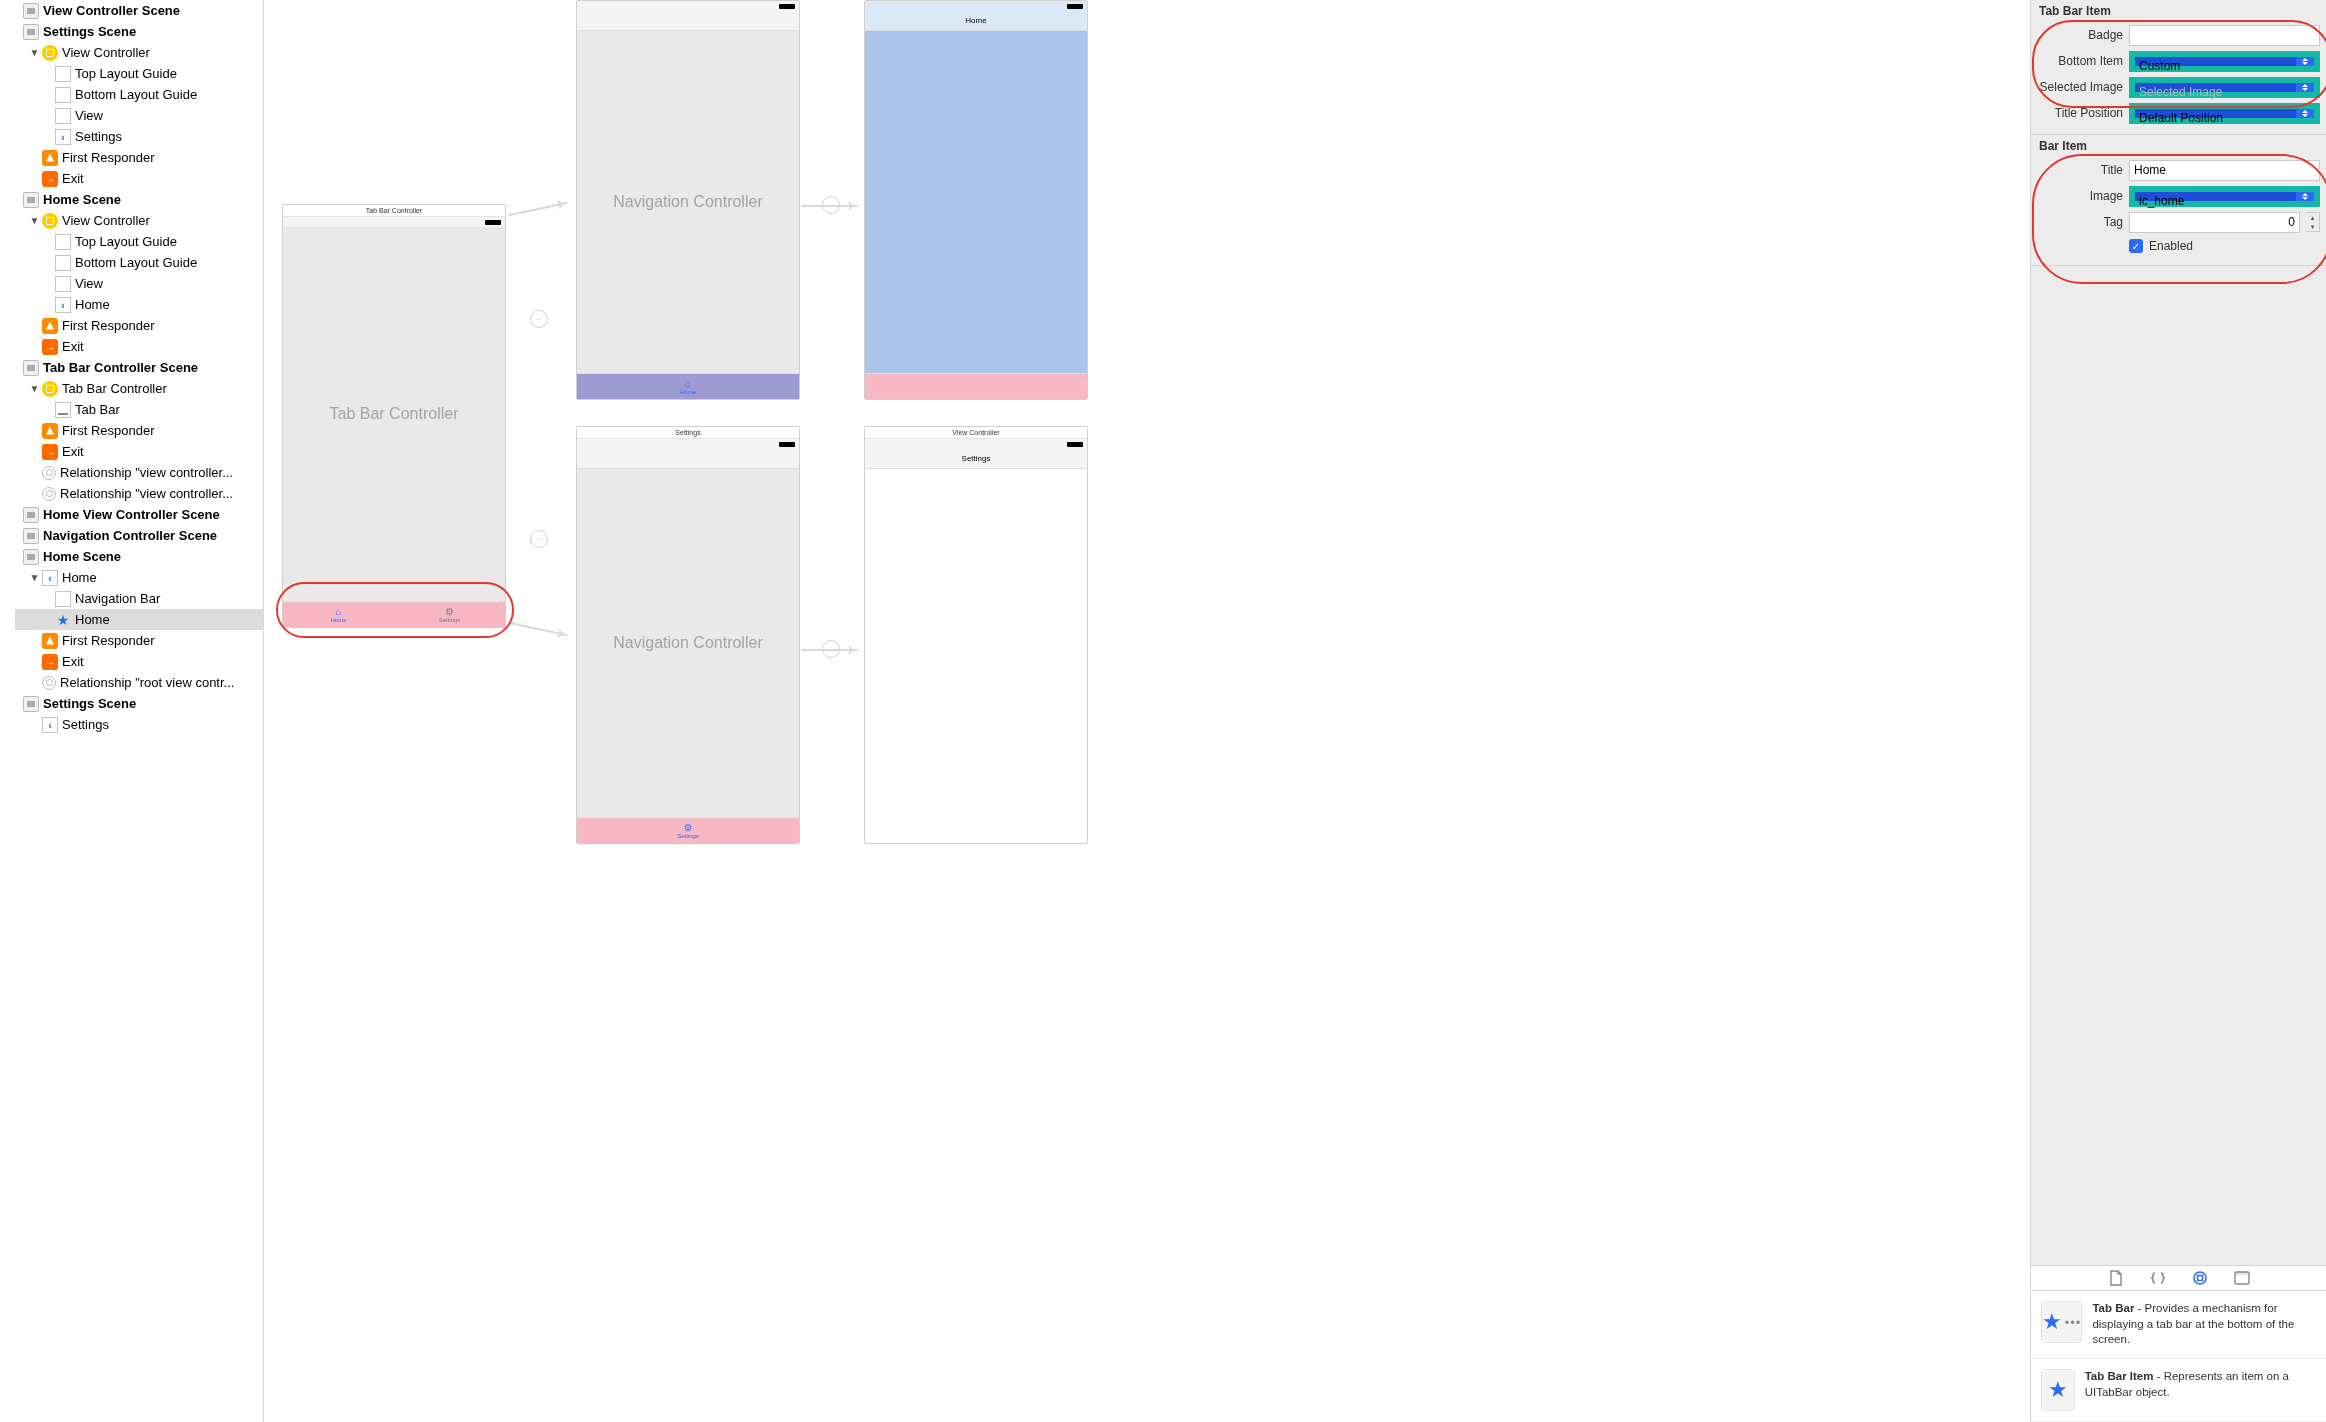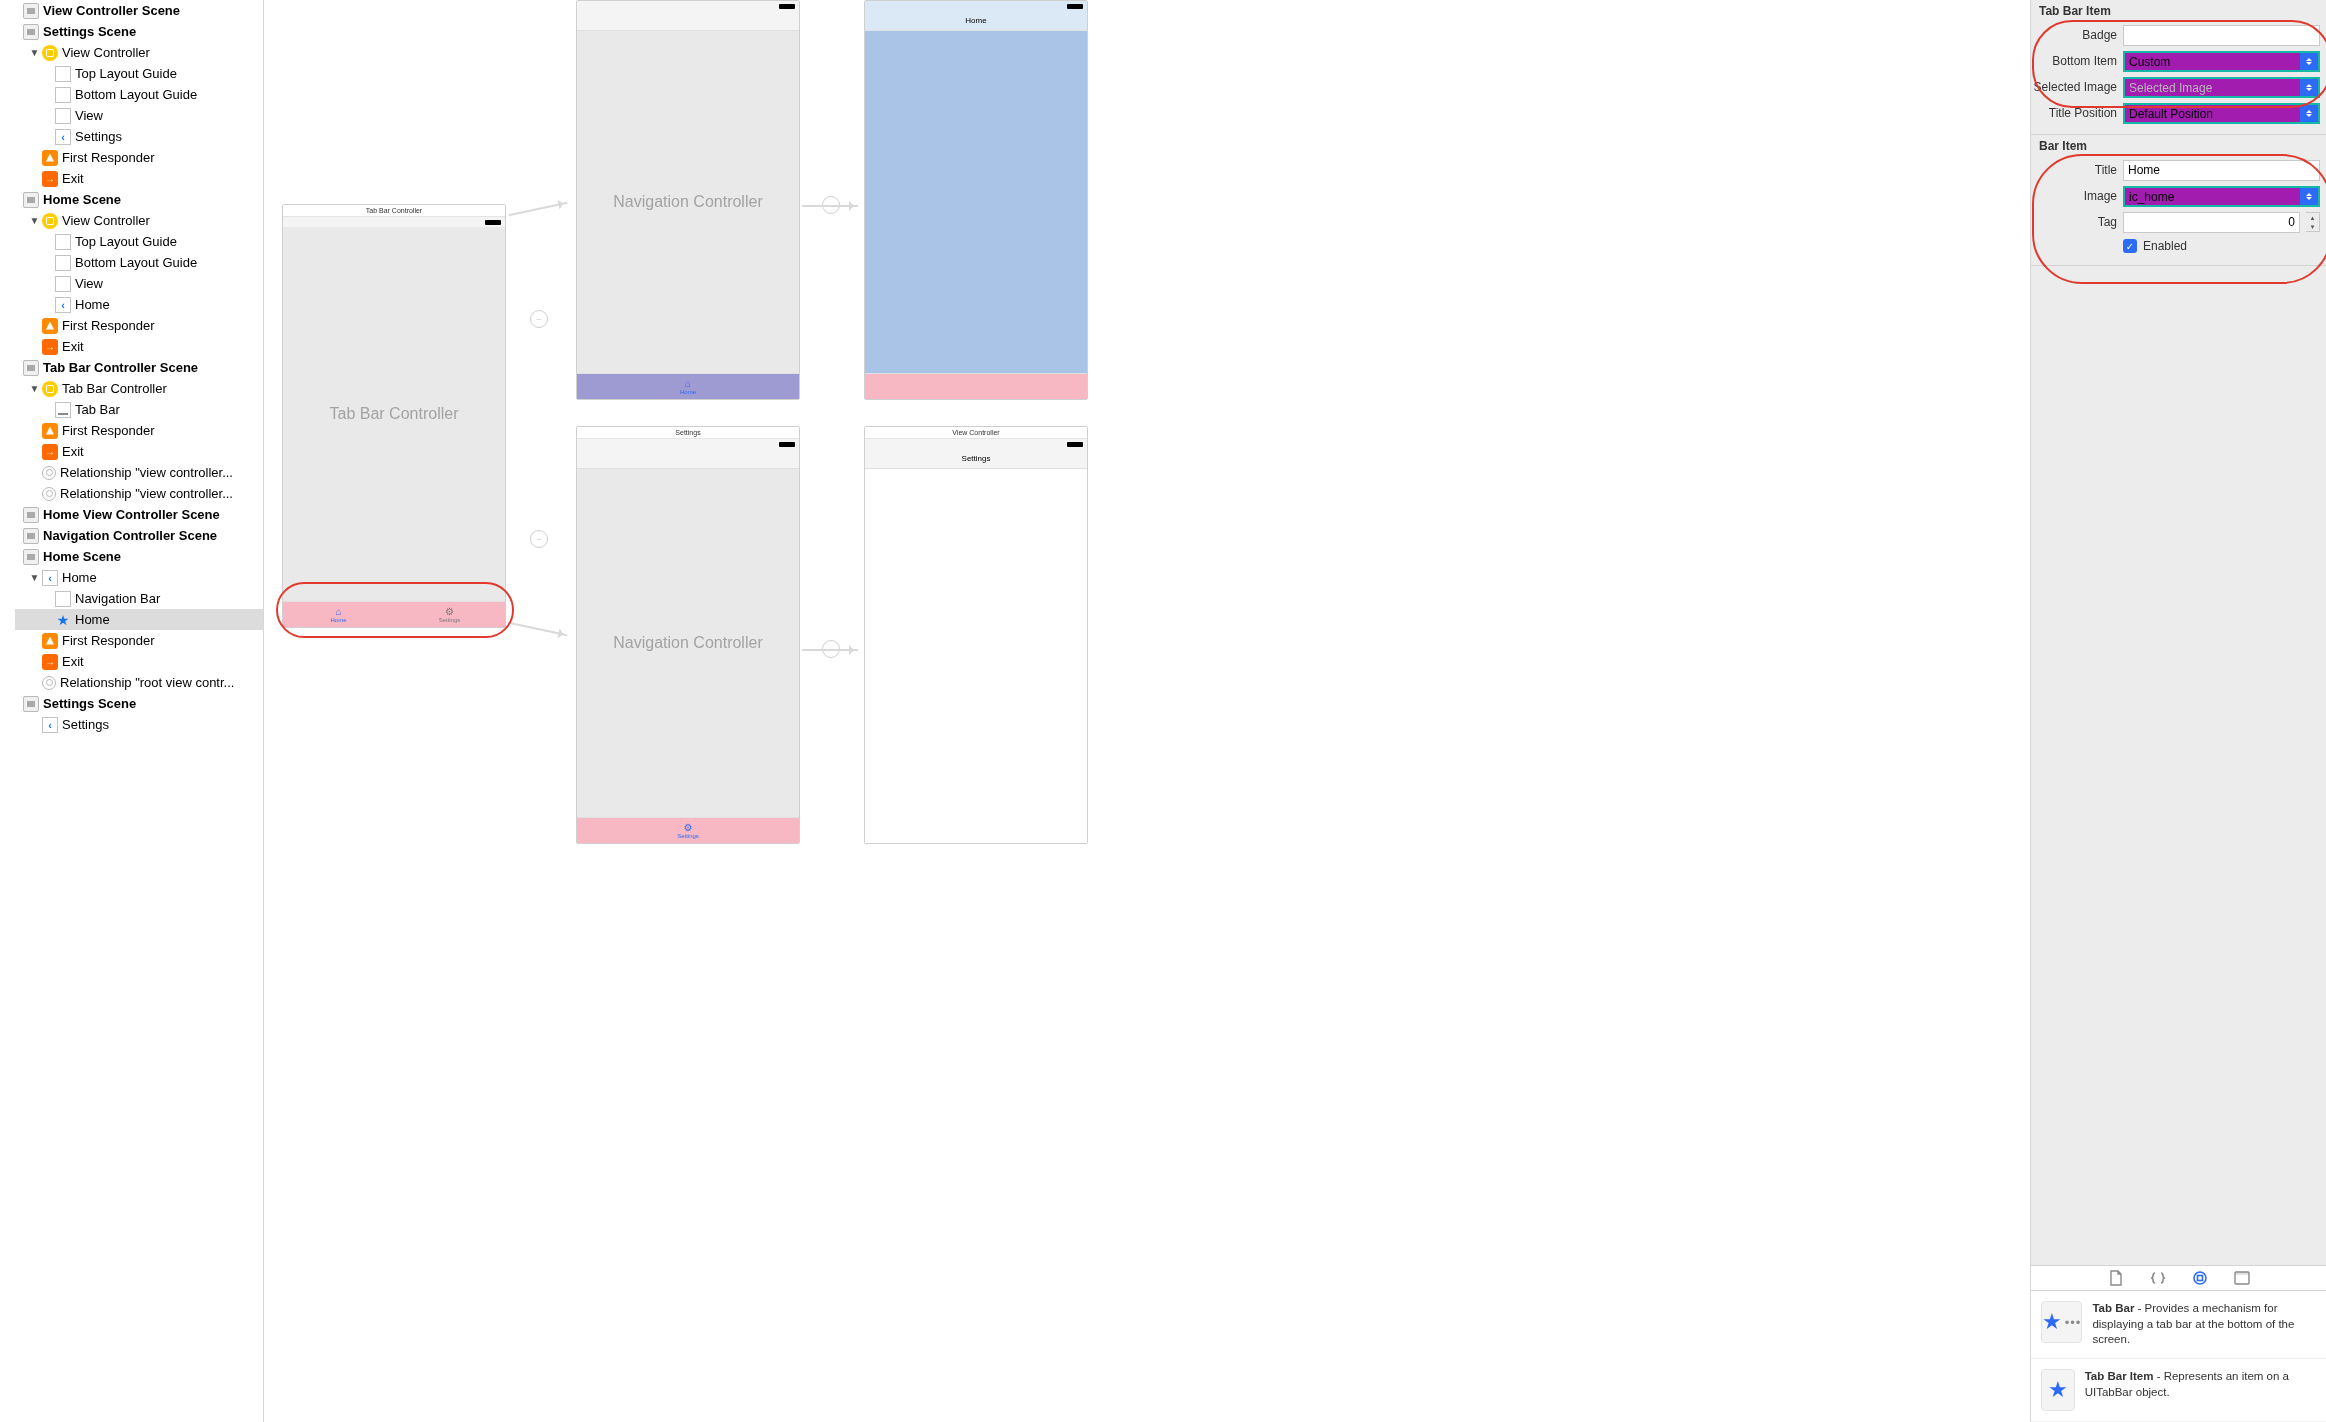--- a/index.html
+++ b/index.html
@@ -109,28 +109,28 @@
 .inspector{
   width: 296px; flex:0 0 296px;
   border-left:1px solid #d7d7d7;
   background:#ececec;
   display:flex; flex-direction:column;
 }
 .section-title{
   font-weight:600; font-size:12px;
   padding:4px 8px 2px 8px; color:#333;
 }
-.form{ padding: 2px 6px 8px 0;}
+.form{ padding: 2px 6px 8px 6px;}
 .form-row{ display:flex; align-items:center; height:26px; gap:6px;}
 .form-row label{ width:86px; text-align:right; font-size:12px; color:#333;}
 .form-row input[type=text], .form-row input[type=number]{
   flex:1; height:21px; border:1px solid #c9c9c9; background:#fff; padding:0 4px; font-size:12px;
 }
 .select{
-  flex:1; height:21px; display:flex; border:2px solid #14b8a6; background:#a21caf;
+  flex:1; height:21px; display:flex; border:6px solid #14b8a6; background:#1d4ed8;
 }
 .select span{ flex:1; padding:0 4px; font-size:12px; line-height:19px;}
 .select .chev{
   width:18px; background:#2d6af6; display:flex; flex-direction:column; align-items:center; justify-content:center;
 }
 .select .chev::before{content:"";border:3px solid transparent;border-bottom-color:#fff;margin-bottom:1px;}
 .select .chev::after {content:"";border:3px solid transparent;border-top-color:#fff;}
 .stepper{ width:14px; display:flex; flex-direction:column; border:1px solid #c9c9c9; border-left:none;}
 .stepper div{flex:1; font-size:7px; text-align:center; line-height:9px; color:#555;}
 .checkbox{ display:flex; align-items:center; gap:6px; font-size:12px; color:#333; padding-left:92px; height:22px;}

